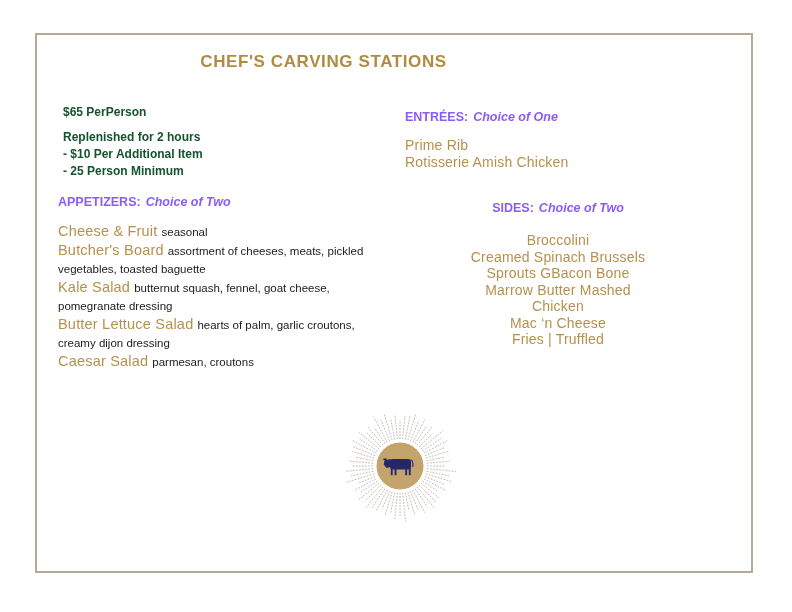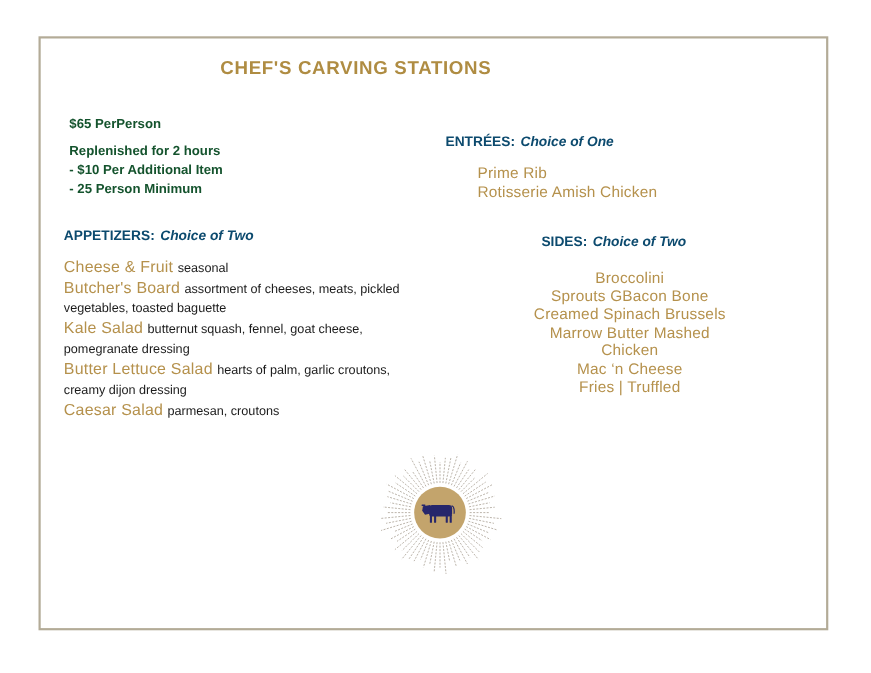--- a/index.html
+++ b/index.html
@@ -15,35 +15,35 @@
     position:absolute;left:0;top:52px;width:647px;text-align:center;
     font-size:17px;font-weight:bold;letter-spacing:0.6px;color:#AF8C42;
   }
   
   .price-block{
     position:absolute;left:63px;top:104px;width:300px;
     font-size:12px;font-weight:bold;line-height:17px;color:#14532d;
   }
   .price-line{margin-bottom:8px;}
   .section-heading{
-    font-size:12.5px;font-weight:bold;color:#0c4a6e;margin-top:12px;
+    font-size:12.5px;font-weight:bold;color:#8b5cf6;
   }
   .section-heading .choice{font-style:italic;margin-left:5px;}
   .appetizers-block{position:absolute;left:58px;top:195px;width:324px;}
   .menu-list{margin-top:13px;}
   .menu-item{margin:0;padding:0;line-height:18px;font-size:11.5px;}
   .item-name{
     color:#B5914C;font-size:14.5px;letter-spacing:0.2px;
   }
   .item-desc{margin-left:4px;color:#1b1b1b;}
   
   .entrees-block{position:absolute;left:405px;top:110px;width:300px;}
   .gold-list{margin-top:13px;}
   .gold-line{
-    color:#B5914C;font-size:14px;line-height:17px;letter-spacing:0.2px;margin-left:29px;
+    color:#B5914C;font-size:14px;line-height:17px;letter-spacing:0.2px;
   }
   .sides-block{position:absolute;left:408px;top:201px;width:300px;text-align:center;}
   .sides-block .gold-list{margin-top:17px;}
   .sides-block .gold-line{line-height:16.5px;}
   
   .logo{position:absolute;left:343px;top:411px;width:114px;height:112px;}
 </style>
 </head>
 <body>
 
@@ -80,22 +80,22 @@
     <div class="gold-line">Rotisserie Amish Chicken</div>
   </div>
 </div>
 
 <div class="sides-block">
   <div class="section-heading">
     <span>SIDES:</span><span class="choice">Choice of Two</span>
   </div>
   <div class="gold-list">
     <div class="gold-line">Broccolini</div>
+    <div class="gold-line">Creamed Spinach Brussels</div>
     <div class="gold-line">Sprouts GBacon Bone</div>
-    <div class="gold-line">Creamed Spinach Brussels</div>
     <div class="gold-line">Marrow Butter Mashed</div>
     <div class="gold-line">Chicken</div>
     <div class="gold-line">Mac ‘n Cheese</div>
     <div class="gold-line">Fries | Truffled</div>
   </div>
 </div>
 
 <div class="logo">
   <svg width="114" height="112" viewBox="0 0 114 112" xmlns="http://www.w3.org/2000/svg">
     <g id="logo-rays">

